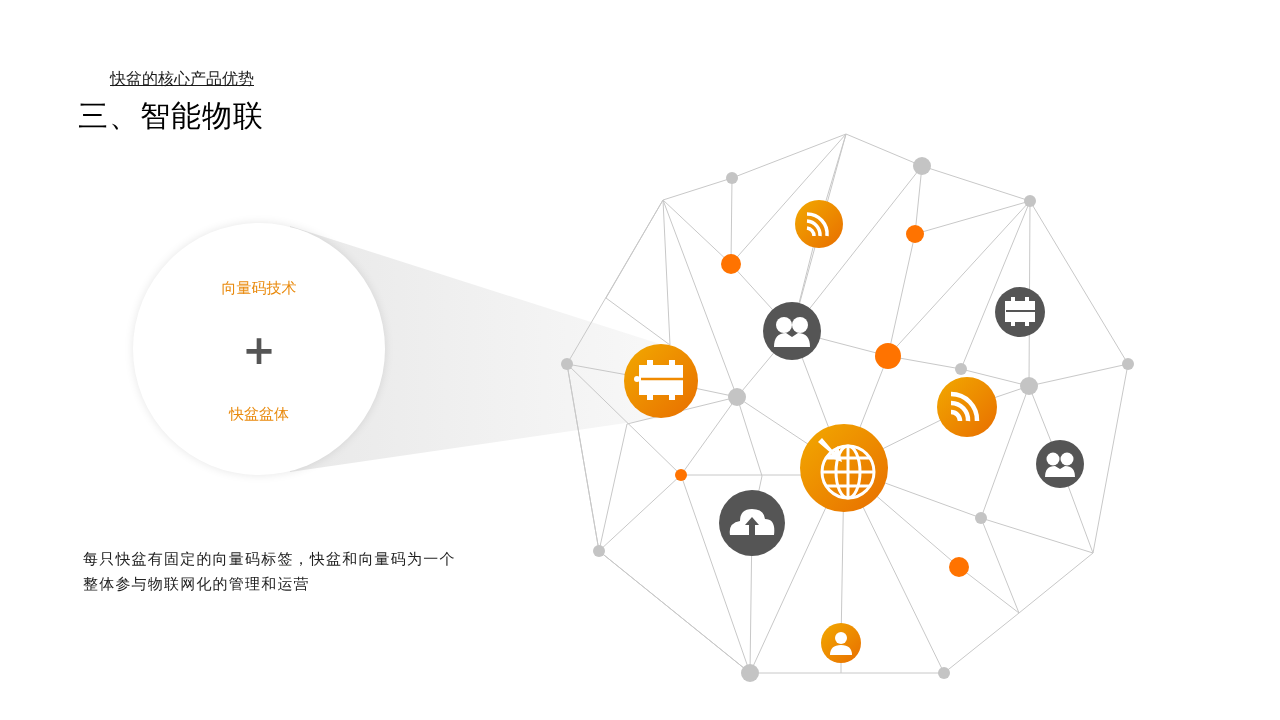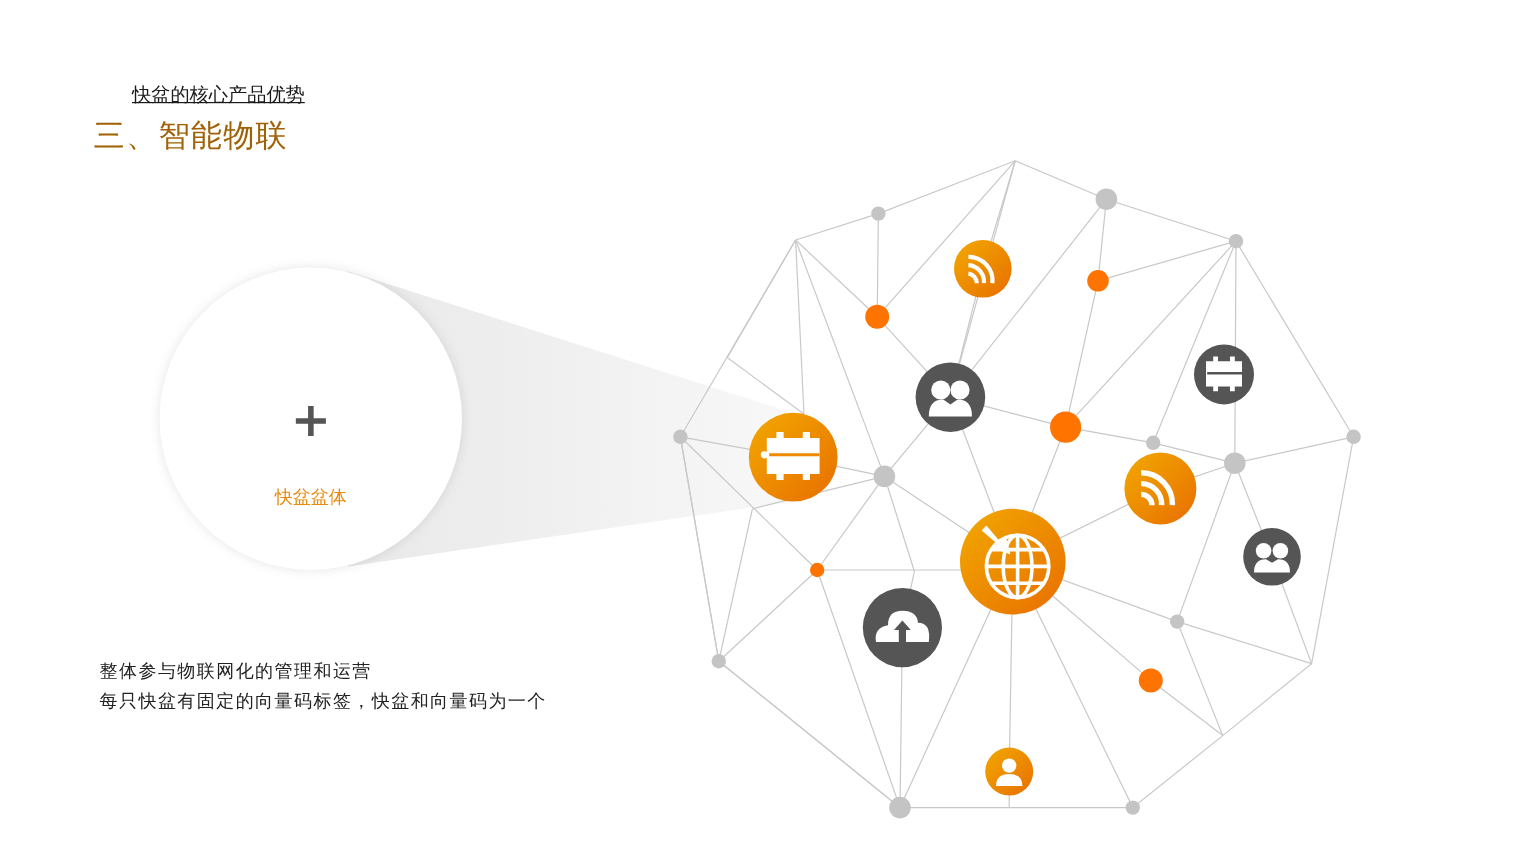--- a/index.html
+++ b/index.html
@@ -1,19 +1,19 @@
 <!DOCTYPE html>
 <html><head>
   <meta charset="utf-8">
   <style>
     html, body { margin:0; padding:0; background:#ffffff; }
     body { width:1280px; height:720px; position:relative; overflow:hidden;
       font-family: "DejaVu Sans", "Liberation Sans", sans-serif; }
     .subtitle { position:absolute; left:110px; top:69px; font-size:16px; color:#1a1a1a;text-decoration:underline; }
-    .title { position:absolute; left:78px; top:96px; font-size:26px; color:#a16207; letter-spacing:1px; }
+    .title { position:absolute; left:78px; top:96px; font-size:30px; color:#000000; letter-spacing:1px; }
     .desc { position:absolute; left:83px; top:547px; font-size:15px; color:#222; line-height:25px; letter-spacing:1.2px; width:420px; }
     .desc div { white-space:nowrap; }
     svg.net { position:absolute; left:0; top:0; }
     .bubble { position:absolute; left:133px; top:223px; width:252px; height:252px; border-radius:50%;
       background:#fff; box-shadow: 0 0 10px rgba(0,0,0,0.10); }
     .bubble .t1 { position:absolute; top:56px; width:100%; text-align:center; color:#e98a0d; font-size:15px; }
     .bubble .plus { position:absolute; top:102px; width:100%; text-align:center; color:#555; font-size:40px; line-height:50px; font-weight:bold; }
     .bubble .t2 { position:absolute; top:182px; width:100%; text-align:center; color:#e98a0d; font-size:15px; }
   </style>
 </head>
@@ -184,20 +184,21 @@
     <circle r="33" fill="#555"></circle>
     <path d="M-22,12 Q-24,0 -12,-2 Q-12,-14 0,-14 Q12,-14 13,-4 Q24,-4 22,12 Z" fill="#fff"></path>
     <path d="M0,-6 L-7,2 L-3,2 L-3,14 L3,14 L3,2 L7,2 Z" fill="#555"></path>
   </g>
 </svg>
 
 <div class="subtitle">快盆的核心产品优势</div>
 <div class="title">三、智能物联</div>
 
 <div class="bubble">
+  <div class="t1">向量码技术</div>
   <div class="plus">+</div>
   <div class="t2">快盆盆体</div>
 </div>
 
 <div class="desc">
+  <div>每只快盆有固定的向量码标签，快盆和向量码为一个</div>
   <div>整体参与物联网化的管理和运营</div>
-  <div>每只快盆有固定的向量码标签，快盆和向量码为一个</div>
 </div>
 
 </body></html>

